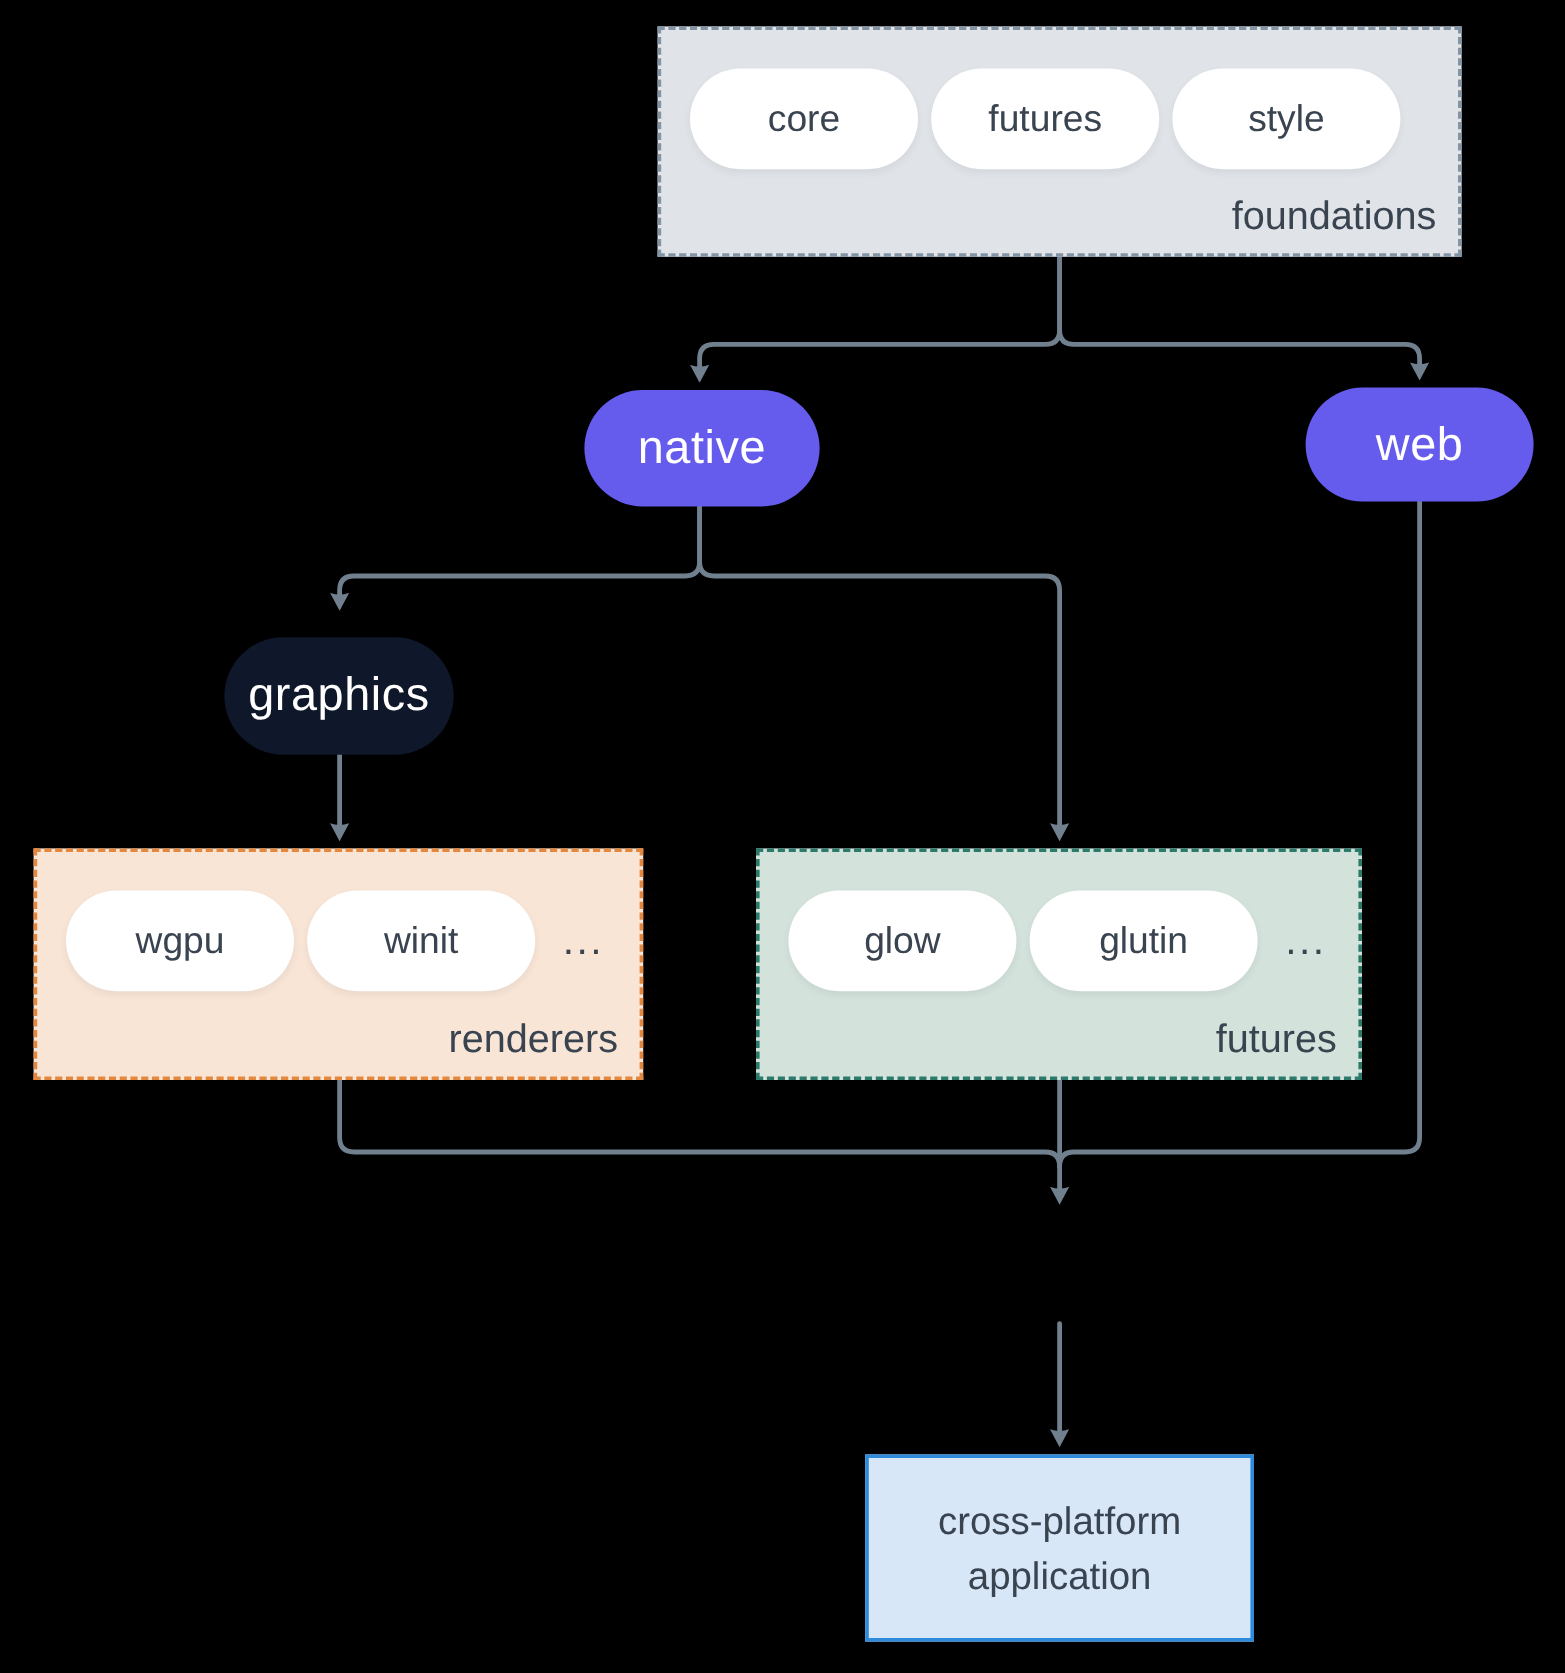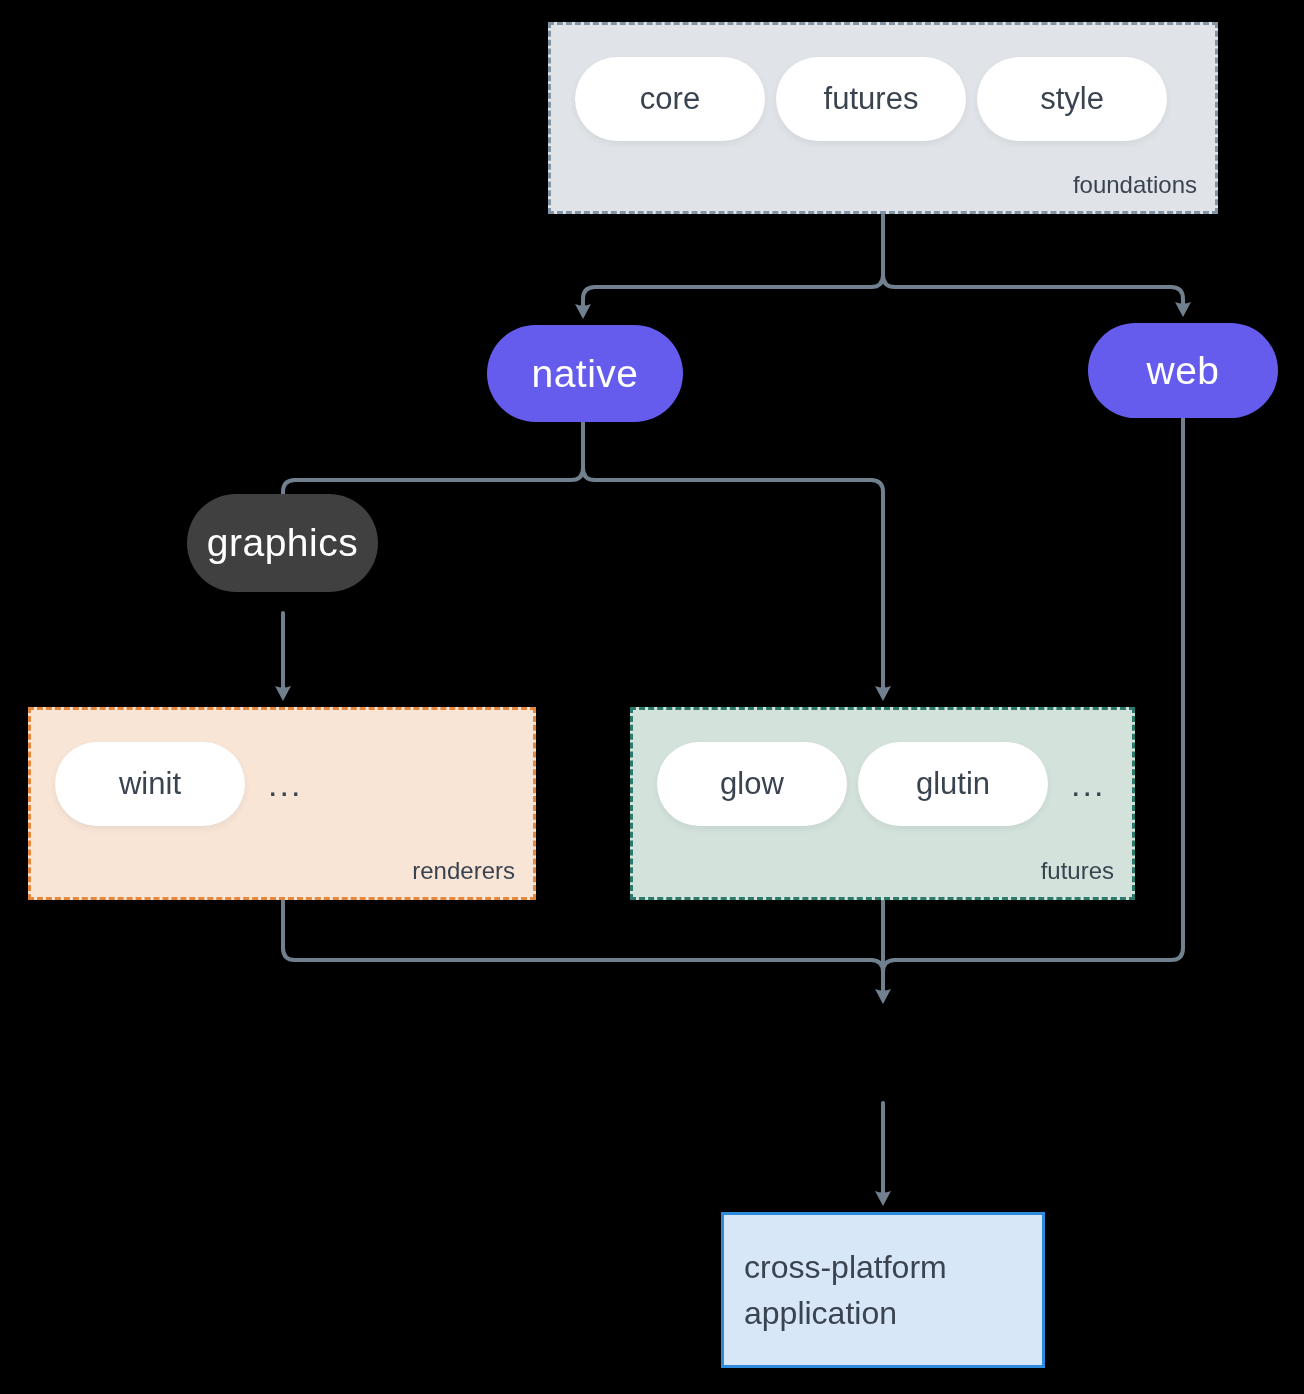--- a/index.html
+++ b/index.html
@@ -12,34 +12,34 @@
   .group-foundations{left:548px;top:22px;width:670px;height:192px;background:#E0E4E8;border:3px dashed #8394A5;}
   .group-renderers{left:28px;top:707px;width:508px;height:193px;background:#F8E5D6;border:3px dashed #E5883E;}
   .group-shells{left:630px;top:707px;width:505px;height:193px;background:#D3E2DB;border:3px dashed #2B7A6B;}
   .pill-row{display:flex;align-items:center;gap:11px;padding:32px 0 0 24px;}
   .pill{
     height:84px;min-width:190px;border-radius:46px;background:#FFFFFF;
     display:flex;align-items:center;justify-content:center;
     font-size:31px;color:#3A4450;box-shadow:0 3px 6px rgba(58,68,80,0.08);
   }
   .ellipsis{font-size:34px;color:#3A4450;margin-left:12px;letter-spacing:2px;}
-  .group-label{position:absolute;right:18px;bottom:12px;font-size:24px;color:#3A4450;}
+  .group-label{position:absolute;right:18px;bottom:12px;font-size:33px;color:#3A4450;}
   .node{
     position:absolute;z-index:1;border-radius:50px;
     display:flex;align-items:center;justify-content:center;
     color:#FFFFFF;font-size:39px;letter-spacing:0.5px;
   }
   .node-native{left:487px;top:325px;width:196px;height:97px;background:#655CEE;}
   .node-web{left:1088px;top:323px;width:190px;height:95px;background:#655CEE;}
-  .node-graphics{left:187px;top:494px;width:191px;height:98px;background:#404040;}
+  .node-graphics{left:187px;top:531px;width:191px;height:98px;background:#0f172a;}
   .node-iced{left:788px;top:1010px;width:192px;height:93px;background:#2E8ADB;}
   .app-box{
     position:absolute;z-index:1;left:721px;top:1212px;width:324px;height:156px;
     box-sizing:border-box;background:#D7E7F8;border:3px solid #2E8ADB;
-    display:flex;align-items:center;justify-content:center;text-align:left;
+    display:flex;align-items:center;justify-content:center;text-align:center;
     font-size:32px;line-height:1.45;color:#3A4450;padding:0 20px;
   }
 </style>
 </head>
 <body>
 
 <div id="canvas">
 
   <svg id="wires" viewBox="0 0 1304 1394" xmlns="http://www.w3.org/2000/svg">
     <defs>
@@ -78,20 +78,21 @@
     <div class="group-label">foundations</div>
   </div>
 
   <div class="node node-native">native</div>
   <div class="node node-web">web</div>
 
   <div class="node node-graphics">graphics</div>
 
   <div class="group group-renderers">
     <div class="pill-row">
+      <div class="pill">wgpu</div>
       <div class="pill">winit</div>
       <div class="ellipsis">...</div>
     </div>
     <div class="group-label">renderers</div>
   </div>
 
   <div class="group group-shells">
     <div class="pill-row">
       <div class="pill">glow</div>
       <div class="pill">glutin</div>

